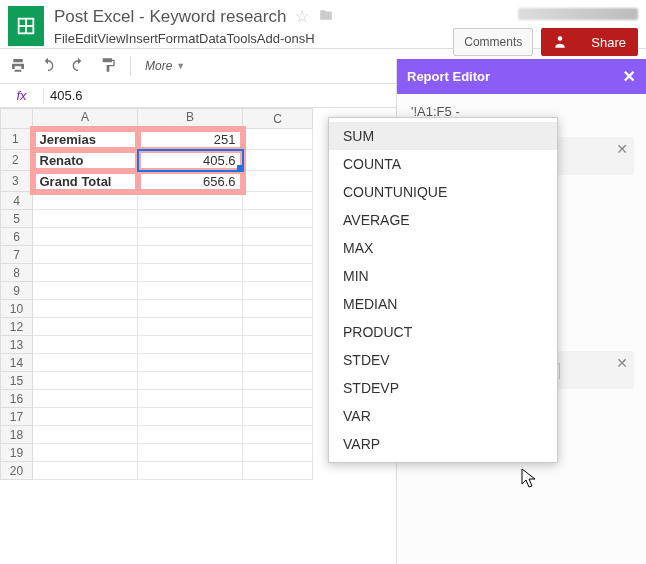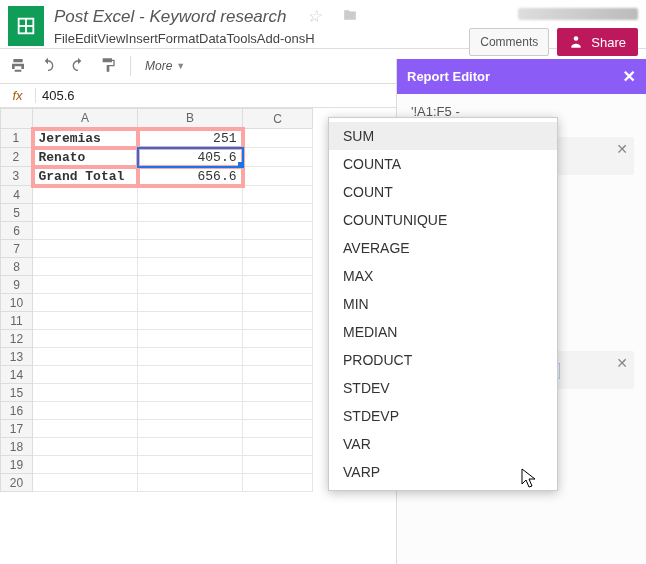--- a/index.html
+++ b/index.html
@@ -1,46 +1,46 @@
 <!DOCTYPE html>
 <html><head>
 <meta charset="utf-8">
 <style>
   * { box-sizing: border-box; margin: 0; padding: 0; }
   body { font-family: Arial, sans-serif; font-size: 13px; color: #333; width: 646px; height: 564px; overflow: hidden; background: #fff; position: relative; }
   .header { display: flex; align-items: flex-start; padding: 6px 8px 0 8px; height: 48px; }
   .app-icon { width: 36px; height: 40px; background: #0f9d58; display:flex; align-items:center; justify-content:center; margin-right:10px;}
   .app-icon svg { fill:#fff; }
   .title-area { flex:1; }
-  .doc-title { font-size: 17px; color:#555; display:flex; align-items:center; gap:20px;font-style:italic; }
+  .doc-title { font-size: 17px; color:#555; display:flex; align-items:center; gap:8px; }
   .doc-title .star { color:#ccc; cursor:pointer;}
   .doc-title .folder { color:#ccc; cursor:pointer;}
   .menu-bar { display:flex; margin-top:4px; color:#444; font-size:13px;}
   .menu-bar span { cursor:pointer; }
   .header-right { display:flex; align-items:flex-start; gap:8px; padding-top:2px;}
   .email-blur { width:120px; height:12px; background: linear-gradient(90deg,#ddd,#bbb); filter:blur(1px); border-radius:2px; margin-bottom:4px; align-self:flex-end;}
   .comments-btn { border:1px solid #ccc; background:#f8f8f8; padding:6px 10px; color:#555; border-radius:2px; cursor:pointer; font-size:12px;}
-  .share-btn { background:#be185d; color:#fff; padding:6px 12px; border-radius:2px; display:flex; align-items:center; gap:8px; cursor:pointer; font-size:13px;justify-content:center;}
+  .share-btn { background:#b91c1c; color:#fff; padding:6px 12px; border-radius:2px; display:flex; align-items:center; gap:24px; cursor:pointer; font-size:13px;justify-content:center;}
   .share-btn svg{fill:#fff;}
   .top-stack{ display:flex; flex-direction:column; align-items:flex-end; gap:4px;}
   .toolbar { border-top:1px solid #ddd; border-bottom:1px solid #ddd; height:36px; display:flex; align-items:center; padding:0 10px; gap:14px; color:#555;font-style:italic;}
   .toolbar .tool{cursor:pointer; opacity:0.8;}
   .toolbar .sep{width:1px;height:20px;background:#ddd;}
   .more-btn{font-size:12px; color:#555; display:flex; align-items:center; gap:4px; cursor:pointer;}
   .more-btn .caret{font-size:9px;color:#888;}
   .formula-bar { display:flex; align-items:center; border-bottom:1px solid #e0e0e0; height:24px;}
-  .fx-label{width:36px; text-align:center; font-style:italic; color:#a16207; border-right:1px solid #e0e0e0; font-size:13px;}
+  .fx-label{width:44px; text-align:center; font-style:italic; color:#6d28d9; border-right:1px solid #e0e0e0; font-size:13px;}
   .fx-input{flex:1; padding:2px 6px; border:none; outline:none; font-size:13px; color:#222;}
   .grid{ position:relative; }
   .grid table{ border-collapse:collapse; }
   .grid th.colh{ background:#f5f5f5; border:1px solid #ddd; font-weight:normal; color:#666; font-size:12px; min-width:105px; height:20px;}
   .grid th.corner{ background:#f5f5f5; border:1px solid #ddd; width:32px; height:20px;}
   .grid td.rowh{ background:#f5f5f5; border:1px solid #ddd; text-align:center; color:#666; font-size:12px; width:32px; height:18px;}
   .grid td.cell{ border:1px solid #e6e6e6; height:18px; font-size:13px; padding:0 4px;}
-  .grid td.data{ border:4px solid #fca5a5;font-family:Liberation Mono, monospace; }
+  .grid td.data{ border:6px solid #fca5a5; }
   .rborder{text-align:right;}
   .bold{font-weight:bold;}
   .selected{ position:relative; outline:2px solid #1a73e8; outline-offset:-1px;}
   .selected::after{content:""; position:absolute; right:-3px; bottom:-3px; width:6px; height:6px; background:#1a73e8;}
   
   .report-panel{ position:absolute; right:0; top:59px; width:250px; bottom:0; background:#fcfcfc; border-left:1px solid #ddd; z-index:5;}
   .report-panel .hdr{ background:#8b5cf6; color:#fff; padding:8px 10px; display:flex; justify-content:space-between; align-items:center; font-size:13px; font-weight:bold;}
   .report-panel .close-x{cursor:pointer; font-size:16px;}
   .report-panel .range-row{ padding:10px 14px; color:#555; font-size:13px;}
   .report-panel .section-card{ margin:8px 12px; background:#f3f3f3; border-radius:2px; position:relative; padding:8px 10px; min-height:38px;}
@@ -194,26 +194,20 @@
           <td class="cell"></td>
           <td class="cell"></td>
         </tr>
   <tr>
           <td class="rowh">10</td>
           <td class="cell"></td>
           <td class="cell"></td>
           <td class="cell"></td>
         </tr>
   <tr>
-          <td class="rowh">11</td>
-          <td class="cell"></td>
-          <td class="cell"></td>
-          <td class="cell"></td>
-        </tr>
-  <tr>
           <td class="rowh">12</td>
           <td class="cell"></td>
           <td class="cell"></td>
           <td class="cell"></td>
         </tr>
   <tr>
           <td class="rowh">13</td>
           <td class="cell"></td>
           <td class="cell"></td>
           <td class="cell"></td>
@@ -287,21 +281,20 @@
   <div class="filter-row">
     <b>Filter</b>
     <span>-</span>&nbsp;
     <a>Add field</a>
   </div>
 </div>
 
 <div class="dropdown">
   <div class="item highlight">SUM</div>
   <div class="item">COUNTA</div>
-  <div class="item">COUNT</div>
   <div class="item">COUNTUNIQUE</div>
   <div class="item">AVERAGE</div>
   <div class="item">MAX</div>
   <div class="item">MIN</div>
   <div class="item">MEDIAN</div>
   <div class="item">PRODUCT</div>
   <div class="item">STDEV</div>
   <div class="item">STDEVP</div>
   <div class="item">VAR</div>
   <div class="item">VARP</div>

